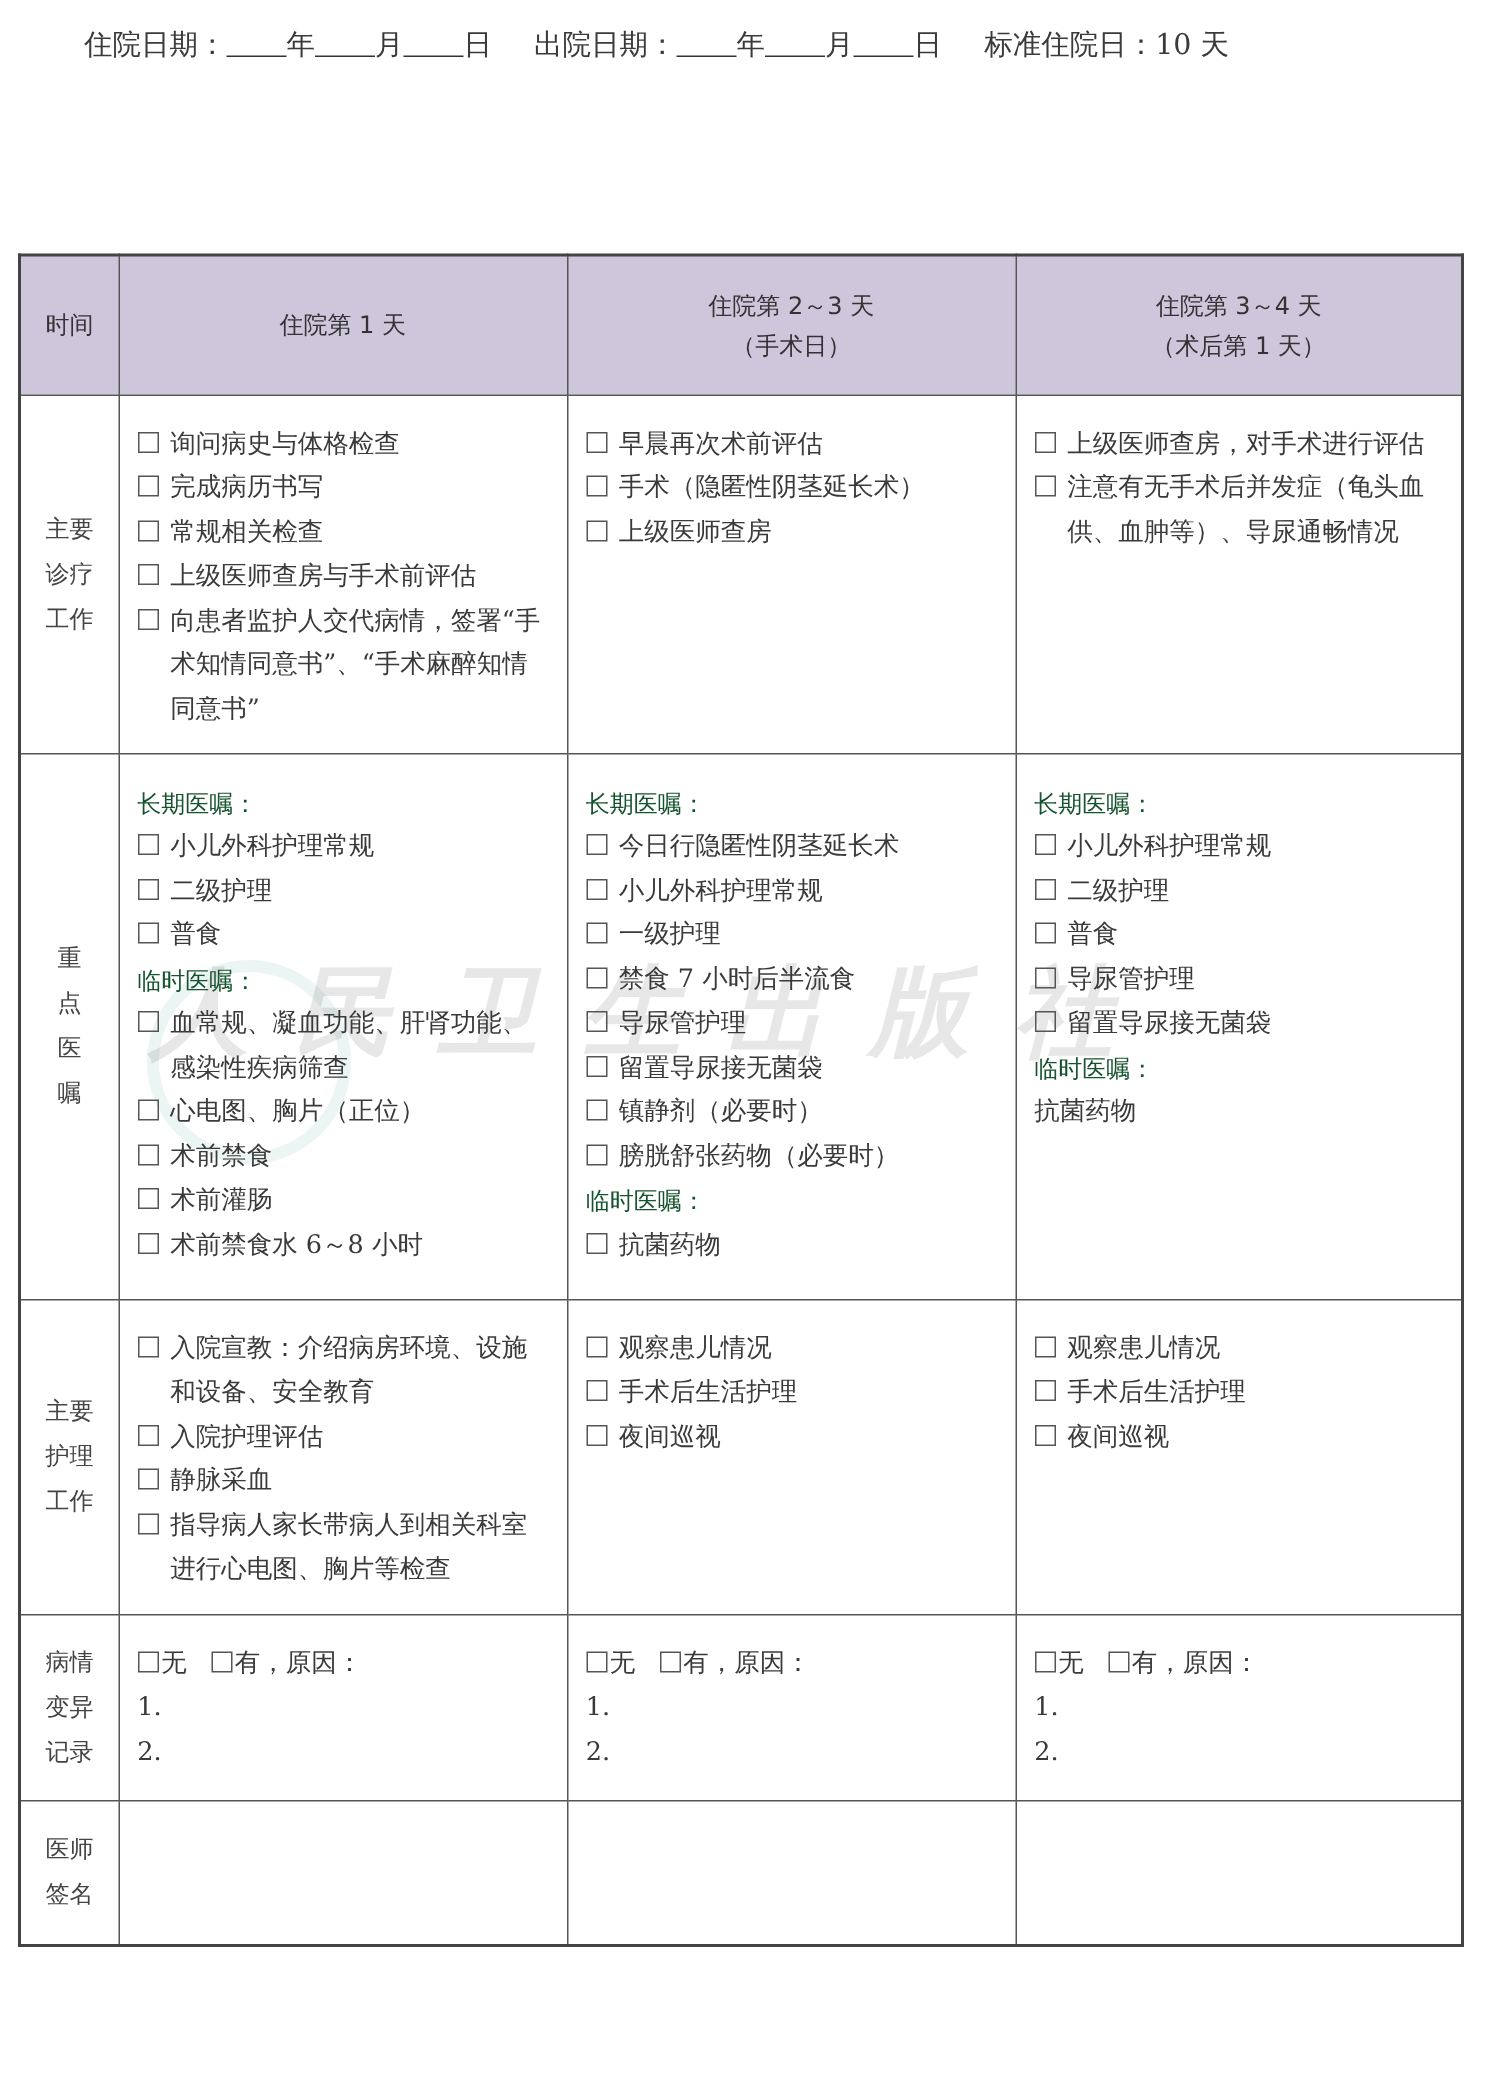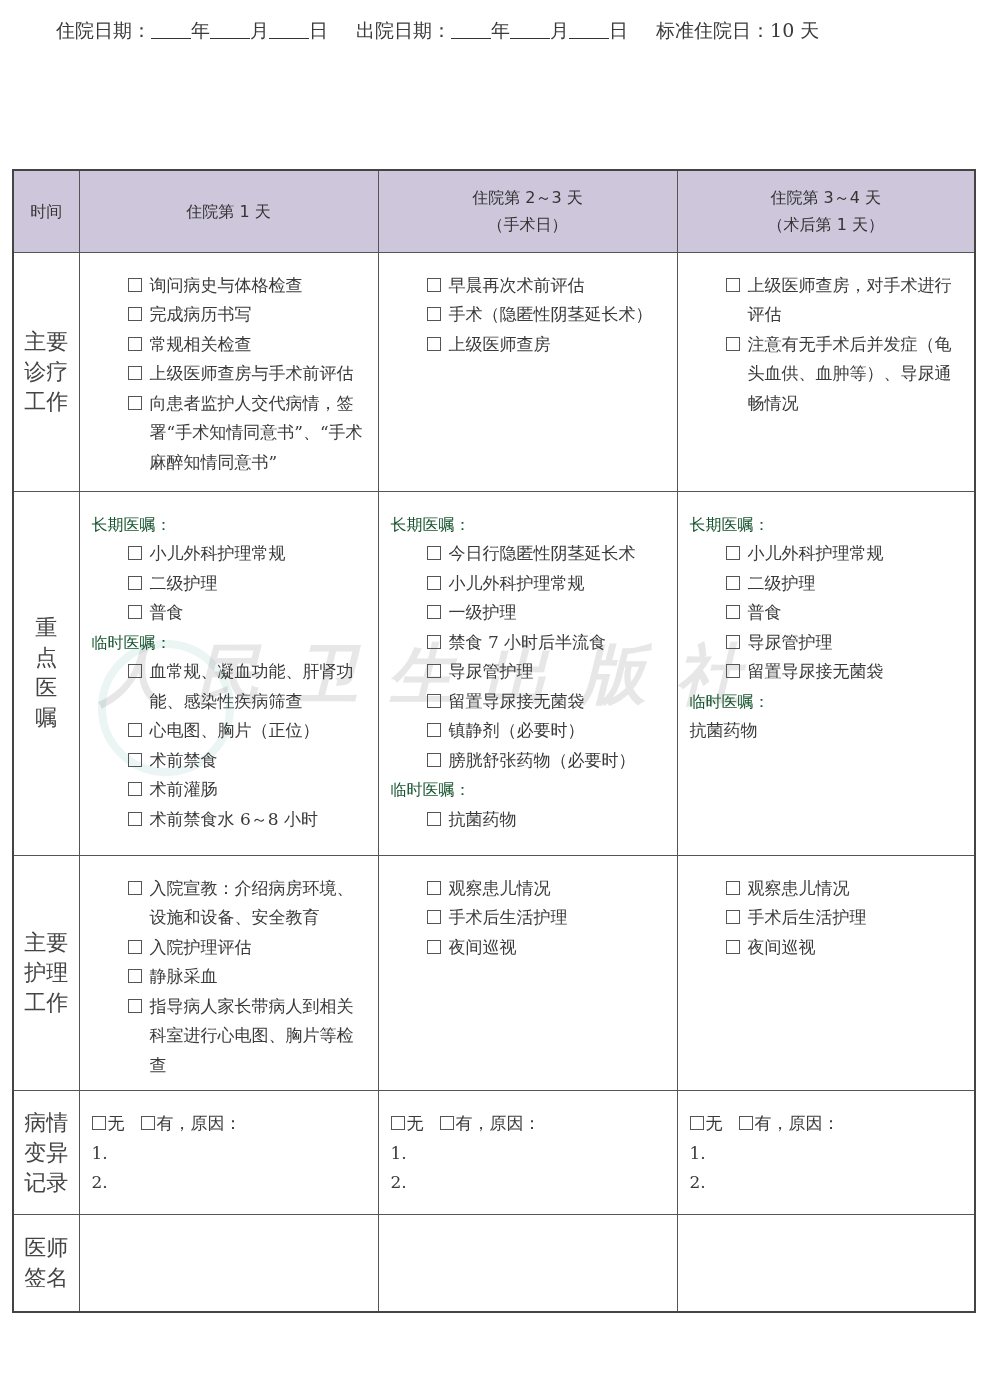--- a/index.html
+++ b/index.html
@@ -9,23 +9,23 @@
   .hdr-line { height: 32px; line-height: 32px; white-space: nowrap; }
   .indent { padding-left: 104px; }
   .field { display: inline-block; margin-right: 22px; }
   .blank { display: inline-block; border-bottom: 1.5px solid #333; height: 20px; vertical-align: -2px; }
   table.path { position: absolute; left: 12px; top: 169px; border-collapse: collapse;
                table-layout: fixed; width: 962px; }
   table.path td, table.path th { border: 1.5px solid #555; vertical-align: top; padding: 0; }
   table.path { border: 2px solid #444; }
   th { background: #cec7dc; font-family: "DejaVu Sans", "Liberation Sans", sans-serif;
        font-weight: normal; font-size: 16px; color: #333; vertical-align: middle !important; text-align: center; line-height: 27px; }
-  td.rowlabel { text-align: center; vertical-align: middle !important; font-size: 22px; color: #444; line-height: 30px; }
+  td.rowlabel { text-align: center; vertical-align: middle !important; font-size: 16px; color: #444; line-height: 30px; }
   .cell { padding: 18px 12px 10px 12px; font-size: 17px; line-height: 29.5px; color: #3a3a3a; }
-  .item { padding-left: 22px; text-indent: -22px; margin-left: 36px; }
+  .item { padding-left: 22px; text-indent: -22px; }
   .box { display: inline-block; width: 12px; height: 12px; border: 1.2px solid #555; margin-right: 8px; vertical-align: -1px; text-indent: 0; }
   .sub { font-family: "DejaVu Sans", "Liberation Sans", sans-serif; font-size: 16px; color: #14532d; }
   .plain { }
   .var-line { white-space: nowrap; }
   .gap { display: inline-block; width: 16px; }
   .watermark { position: absolute; left: 100px; top: 630px; font-size: 66px; font-weight: bold;
                color: rgba(120,120,120,0.18); letter-spacing: 30px; pointer-events: none; white-space: nowrap;
                font-family: "DejaVu Serif", serif; font-style: italic; }
   .wm-circle { position: absolute; left: 98px; top: 640px; width: 120px; height: 120px; border-radius: 50%;
                border: 8px solid rgba(90,170,160,0.12); pointer-events: none; }
@@ -45,21 +45,21 @@
 <div class="watermark">人民卫生出版社</div>
 
 <table class="path">
   <colgroup>
     <col style="width:66px">
       <col style="width:299px">
       <col style="width:299px">
       <col style="width:298px">
   </colgroup>
   <tbody>
-      <tr style="height:82px">
+      <tr style="height:93px">
     <th><span>时间</span></th>
     <th><span>住院第 1 天</span></th>
     <th>
           <div>住院第 2～3 天</div>
           <div>（手术日）</div>
         </th>
     <th>
           <div>住院第 3～4 天</div>
           <div>（术后第 1 天）</div>
         </th>

